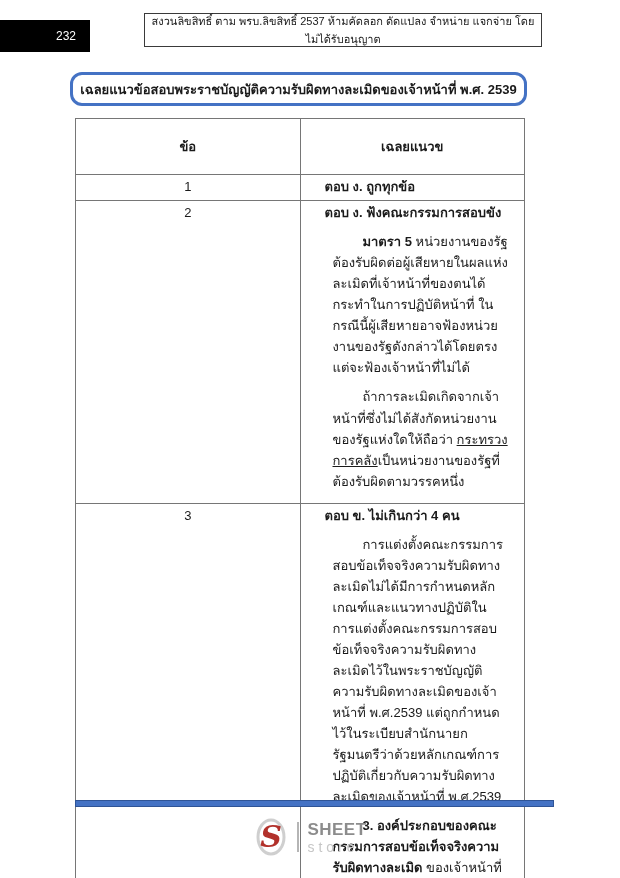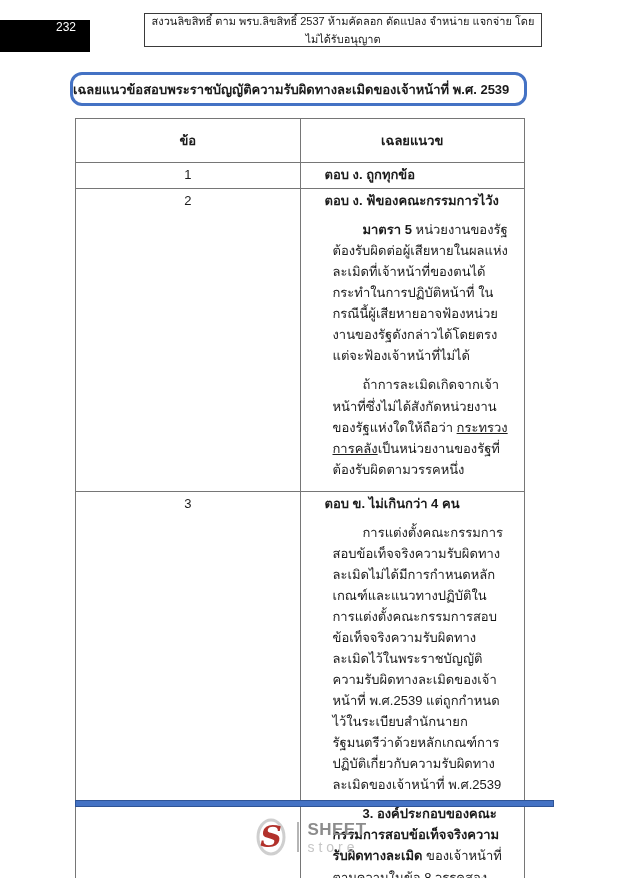--- a/index.html
+++ b/index.html
@@ -4,44 +4,44 @@
 <style>
   html,body{margin:0;padding:0;}
   body{
     width:620px;height:878px;position:relative;background:#ffffff;
     font-family:"Liberation Sans","DejaVu Sans",sans-serif;
     color:#1a1a1a;overflow:hidden;
   }
   .page-number-box{
     position:absolute;left:0;top:20px;width:90px;height:32px;
     background:#000;color:#fff;font-size:12px;
-    display:flex;justify-content:flex-end;
+    display:flex;align-items:center;justify-content:flex-end;
     padding-right:14px;box-sizing:border-box;
   }
   .copyright-box{
     position:absolute;left:100px;top:13px;width:398px;height:34px;
     border:1.5px solid #3a3a3a;box-sizing:border-box;
     display:flex;align-items:center;justify-content:center;
     font-size:11px;text-align:center;padding:0 6px;margin-left:44px;
   }
   .title-box{
     position:absolute;left:70px;top:72px;width:457px;height:34px;
     border:3px solid #4472C4;border-radius:12px;box-sizing:border-box;
-    display:flex;align-items:center;justify-content:flex-start;
+    display:flex;align-items:center;justify-content:center;
     font-size:13px;font-weight:bold;text-align:center;background:#fff;
   }
   table#answer-table{
     position:absolute;left:75px;top:118px;width:450px;
     border-collapse:collapse;font-size:13px;line-height:1.62;
     table-layout:fixed;
   }
   #answer-table th,#answer-table td{
     border:1px solid #767676;vertical-align:top;box-sizing:border-box;
   }
-  #answer-table th{font-weight:bold;padding:11px 2px;height:20px;text-align:center;}
+  #answer-table th{font-weight:bold;padding:17px 2px;height:20px;text-align:center;}
   #answer-table td.no{width:38px;text-align:center;padding:1px 2px;}
   #answer-table td.ans{padding:1px 8px 3px 24px;}
   #answer-table tbody tr:nth-child(1) td{height:23px;}
   #answer-table tbody tr:nth-child(2) td{height:126px;}
   #answer-table tbody tr:nth-child(3) td{height:394px;}
   #answer-table tbody tr:nth-child(4) td{height:89px;}
   .answer-line{font-weight:bold;}
   #answer-table p{margin:8px;text-indent:30px;text-align:left;}
   .b{font-weight:bold;}
   .u{text-decoration:underline;}
@@ -83,21 +83,21 @@
   <tbody>
       <tr>
         <td class="no">1</td>
         <td class="ans">
           <div class="answer-line">ตอบ ง. ถูกทุกข้อ</div>
         </td>
       </tr>
       <tr>
         <td class="no">2</td>
         <td class="ans">
-          <div class="answer-line">ตอบ ง. ฟ้ของคณะกรรมการไวัง</div>
+          <div class="answer-line">ตอบ ง. ฟ้งคณะกรรมการสอบขัง</div>
           <p><span class="b">มาตรา 5 </span><span>หน่วยงานของรัฐต้องรับผิดต่อผู้เสียหายในผลแห่งละเมิดที่เจ้าหน้าที่ของตนได้กระทำในการปฏิบัติหน้าที่ ในกรณีนี้ผู้เสียหายอาจฟ้องหน่วยงานของรัฐดังกล่าวได้โดยตรง แต่จะฟ้องเจ้าหน้าที่ไม่ได้</span></p>
           <p><span>ถ้าการละเมิดเกิดจากเจ้าหน้าที่ซึ่งไม่ได้สังกัดหน่วยงานของรัฐแห่งใดให้ถือว่า </span><span class="u">กระทรวงการคลัง</span><span>เป็นหน่วยงานของรัฐที่ต้องรับผิดตามวรรคหนึ่ง</span></p>
         </td>
       </tr>
       <tr>
         <td class="no">3</td>
         <td class="ans">
           <div class="answer-line">ตอบ ข. ไม่เกินกว่า 4 คน</div>
           <p><span>การแต่งตั้งคณะกรรมการสอบข้อเท็จจริงความรับผิดทางละเมิดไม่ได้มีการกำหนดหลักเกณฑ์และแนวทางปฏิบัติในการแต่งตั้งคณะกรรมการสอบข้อเท็จจริงความรับผิดทางละเมิดไว้ในพระราชบัญญัติความรับผิดทางละเมิดของเจ้าหน้าที่ พ.ศ.2539 แต่ถูกกำหนดไว้ในระเบียบสำนักนายกรัฐมนตรีว่าด้วยหลักเกณฑ์การปฏิบัติเกี่ยวกับความรับผิดทางละเมิดของเจ้าหน้าที่ พ.ศ.2539</span></p>
           <p><span class="b">3. องค์ประกอบของคณะกรรมการสอบข้อเท็จจริงความรับผิดทางละเมิด </span><span>ของเจ้าหน้าที่ตามความในข้อ 8 วรรคสองของระเบียบสำนักนายกรัฐมนตรีว่าด้วยหลักเกณฑ์การปฏิบัติเกี่ยวกับความรับผิดทางละเมิดของเจ้าหน้าที่ฯ กำหนดให้ คณะกรรมการสอบข้อเท็จจริงความรับผิดทางละเมิดของเจ้าหน้าที่ ให้มีจำนวนไม่เกินห้าคน โดยแต่งตั้งจากเจ้าหน้าที่ของหน่วยงานรัฐแห่งนั้น หรือหน่วยงานของรัฐอื่นตามที่เห็นสมควร เห็นได้ว่าระเบียบดังกล่าวมิได้กำหนดหลักเกณฑ์และคุณสมบัติของคณะกรรมการไว้ ดังนั้นจึงเป็นดุลพินิจของหัวหน้าหน่วยงานของรัฐ</span></p>

